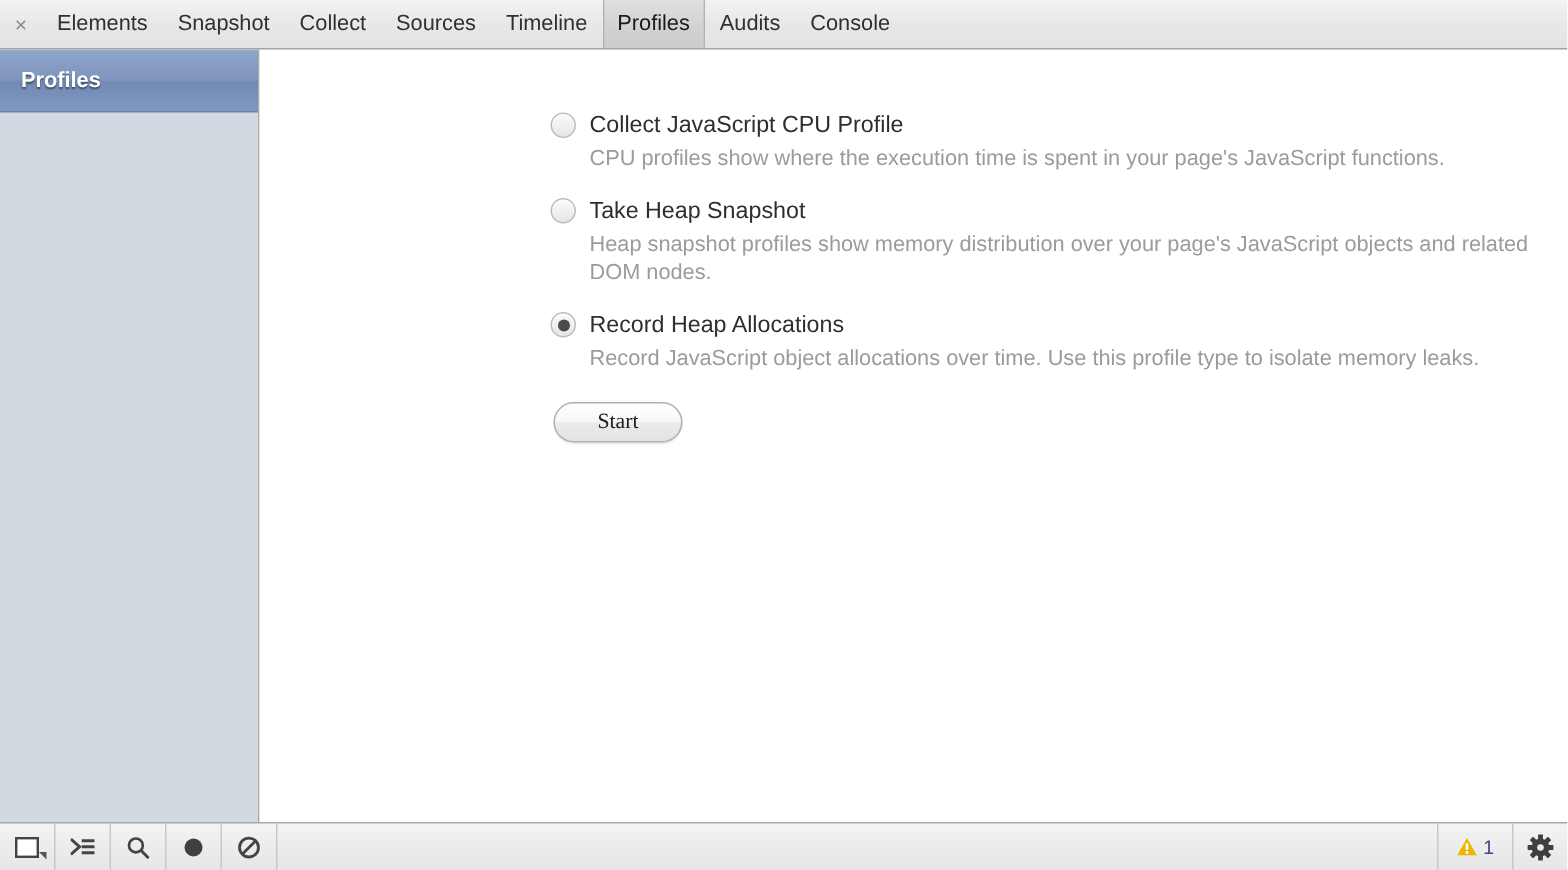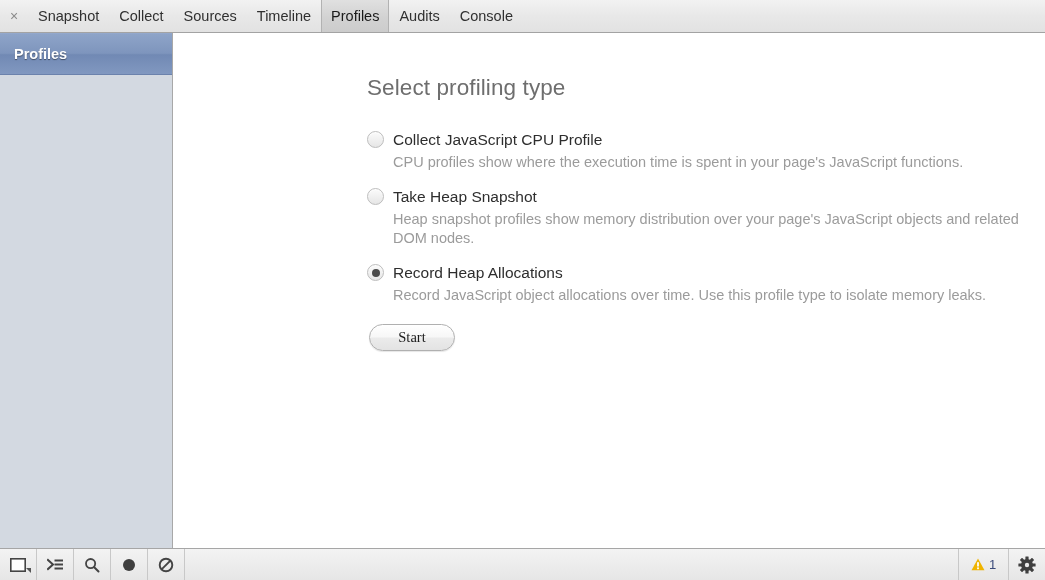--- a/index.html
+++ b/index.html
@@ -246,39 +246,39 @@
   }
 </style>
 </head>
 <body>
 
 <div id="app">
 
   <div class="tabbar">
     <div class="close-btn">×</div>
     <div class="tabs">
+      <div class="tab">Elements</div>
       <div class="tab">Snapshot</div>
       <div class="tab">Collect</div>
       <div class="tab">Sources</div>
       <div class="tab">Timeline</div>
       <div class="tab selected">Profiles</div>
       <div class="tab">Audits</div>
       <div class="tab">Console</div>
     </div>
   </div>
 
   <div class="body">
 
     <div class="sidebar">
       <div class="sidebar-item selected">Profiles</div>
     </div>
 
     <div class="content">
 
-      <div class="page-title">Select profiling type</div>
 
       <div class="option">
         <div class="option-row">
           <span class="radio"></span>
           <span class="option-label">Collect JavaScript CPU Profile</span>
         </div>
         <div class="option-desc">CPU profiles show where the execution time is spent in your page's JavaScript functions.</div>
       </div>
 
       <div class="option">

